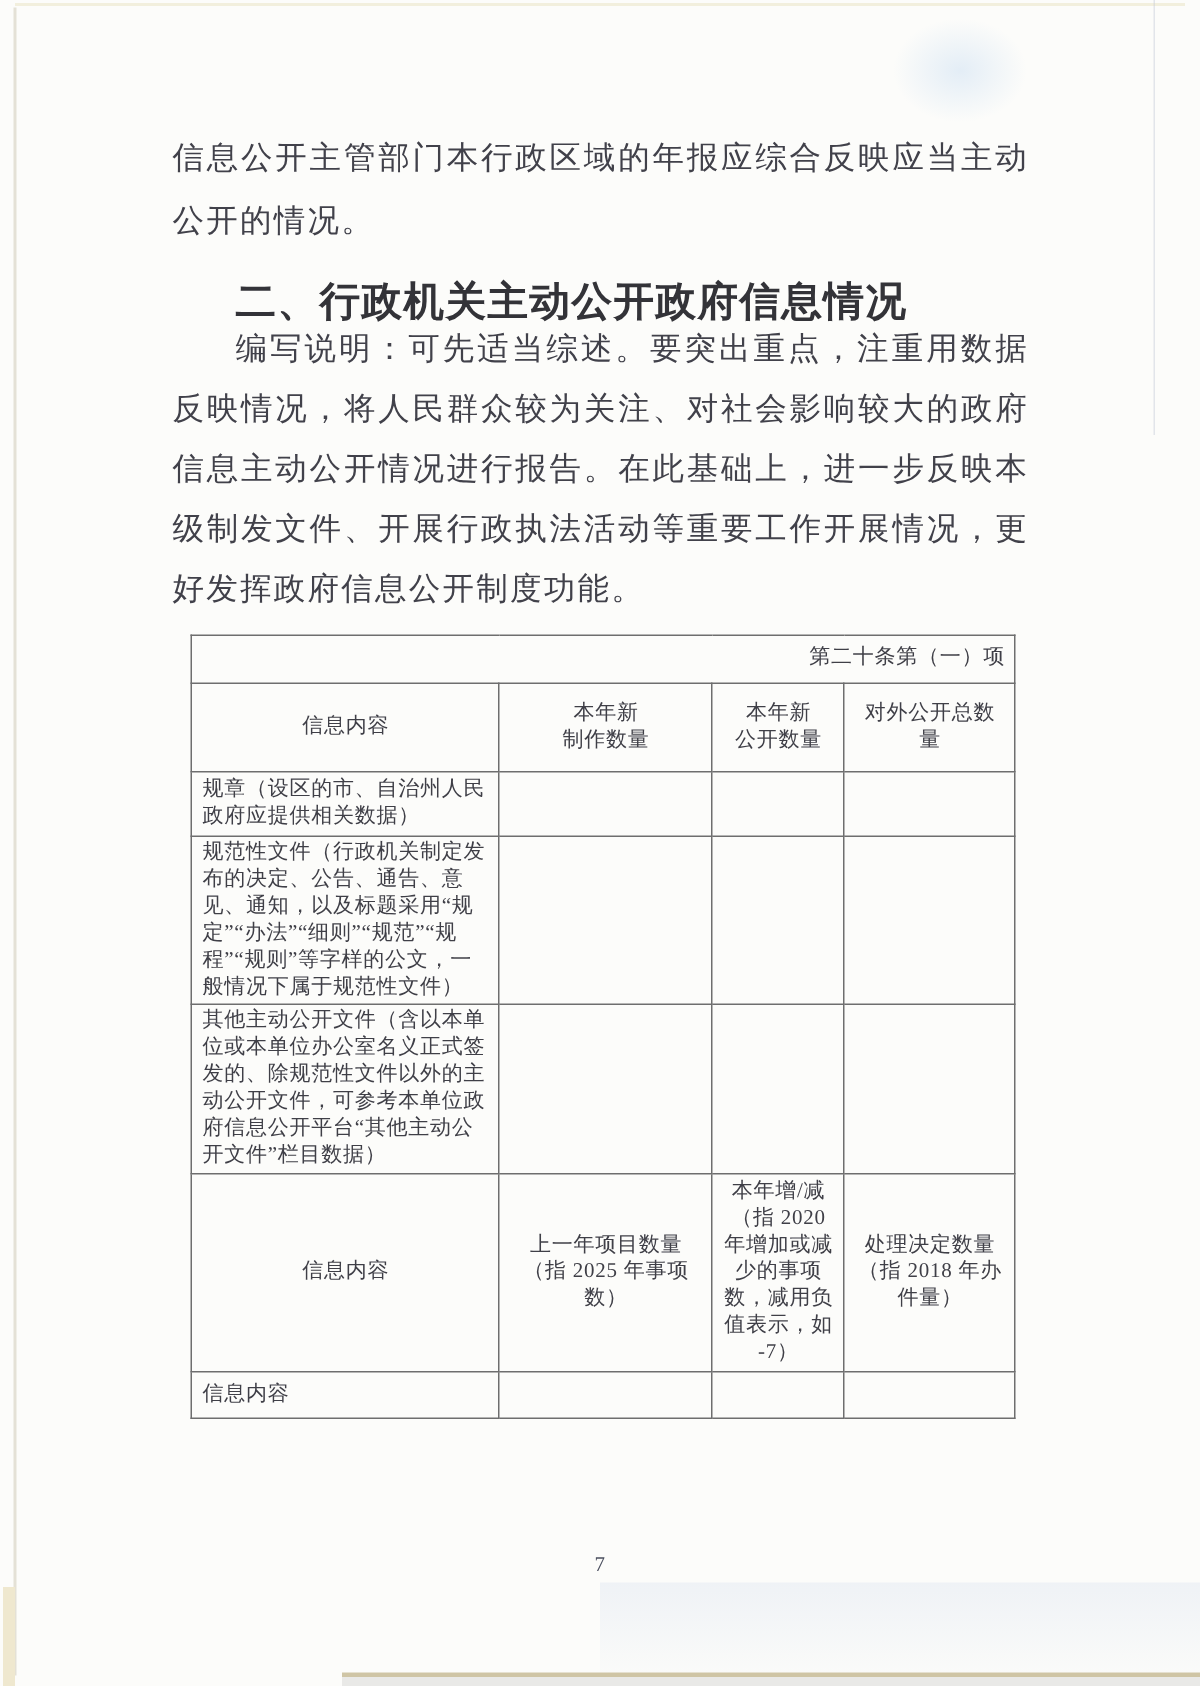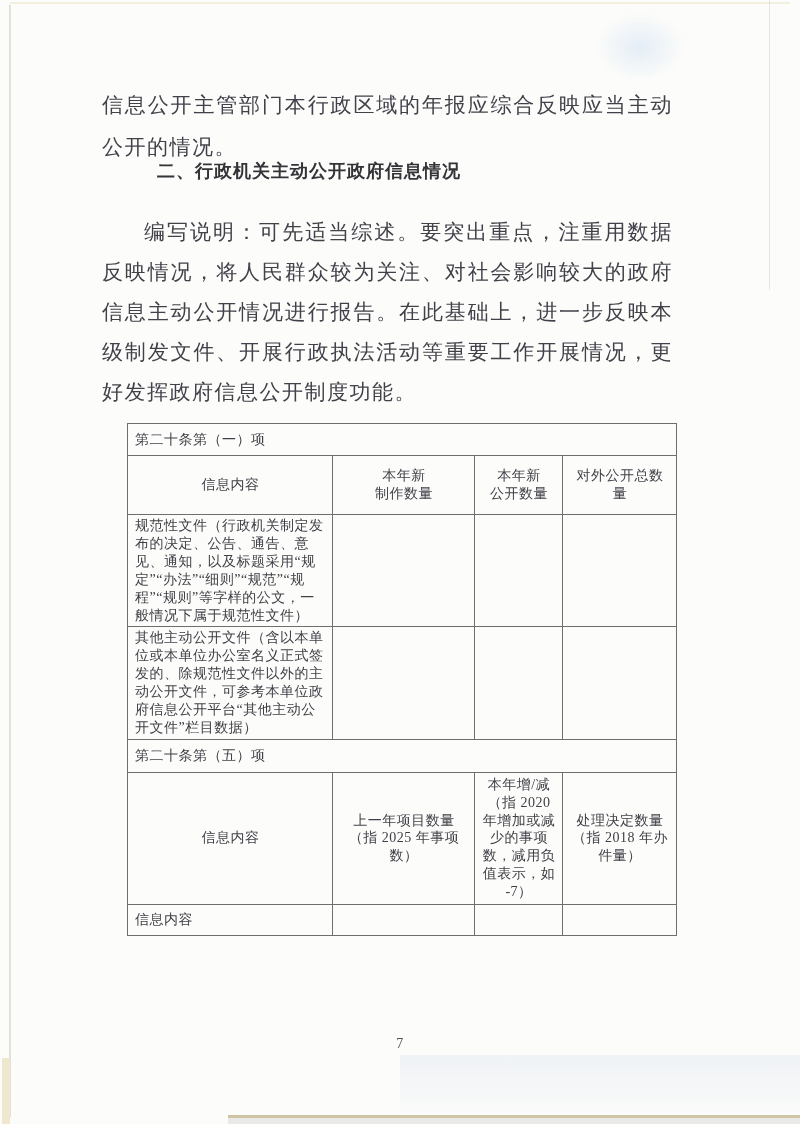--- a/index.html
+++ b/index.html
@@ -19,44 +19,44 @@
   .edge-bottom-line{position:absolute;left:228px;top:1115px;width:572px;height:3px;background:#cfc5a5;}
   .edge-bottom-under{position:absolute;left:228px;top:1118px;width:572px;height:6px;background:#e9e9e7;}
   .tint-bottom-right{position:absolute;left:400px;top:1055px;width:400px;height:60px;
     background:linear-gradient(180deg, rgba(215,224,238,0.35), rgba(215,224,238,0.05));}
   .smudge-top{position:absolute;left:595px;top:12px;width:90px;height:70px;
     background:radial-gradient(ellipse at center, rgba(190,215,240,0.40), rgba(190,215,240,0) 70%);}
   .faint-line-right{position:absolute;left:769px;top:0;width:1px;height:290px;background:rgba(195,202,214,0.45);}
 
   
   .para{
-    position:absolute;left:102px;width:571px;
+    position:absolute;left:115px;width:571px;
     font-size:21px;line-height:42px;letter-spacing:1.5px;
     color:#41414a;text-align:justify;text-justify:inter-character;
   }
   .para.p2{line-height:40px;text-indent:42px;}
   .heading{
-    position:absolute;left:157px;top:156px;
+    position:absolute;left:157px;top:186px;
     font-family:Liberation Sans, sans-serif;
-    font-weight:bold;font-size:18px;line-height:30px;letter-spacing:1px;
+    font-weight:bold;font-size:27px;line-height:30px;letter-spacing:1px;
     color:#333338;
   }
 
   
   table.report{
     position:absolute;left:127px;top:423px;width:549px;
     border-collapse:collapse;table-layout:fixed;
   }
   table.report td{
     border:1px solid #6e6e6e;
     font-size:14px;line-height:1.28;letter-spacing:0.5px;
     color:#3f3f47;padding:2px 6px 2px 7px;
     vertical-align:middle;overflow:hidden;
   }
-  td.span-title{text-align:left;letter-spacing:1px;padding:2px;}
+  td.span-title{text-align:right;letter-spacing:1px;padding:2px;font-family:Liberation Mono, monospace;}
   td.head{text-align:center;white-space:pre-line;padding:2px 3px;}
   td.lbl{vertical-align:middle;text-align:left;}
   td.empty{padding:0;}
   .pagenum{
     position:absolute;left:0;top:1036px;width:800px;text-align:center;
     font-size:14px;color:#4a4e5e;letter-spacing:0.5px;
   }
 </style>
 </head>
 <body>
@@ -91,34 +91,37 @@
       </tr>
       <tr style="height:59px;">
         <td class="head">信息内容</td>
         <td class="head">本年新
 制作数量</td>
         <td class="head">本年新
 公开数量</td>
         <td class="head">对外公开总数
 量</td>
       </tr>
+      <tr style="height:43px;">
+        <td class="lbl">规章（设区的市、自治州人民政府应提供相关数据）</td>
+        <td class="empty"></td>
+        <td class="empty"></td>
+        <td class="empty"></td>
+      </tr>
       <tr style="height:110px;">
         <td class="lbl">规范性文件（行政机关制定发布的决定、公告、通告、意见、通知，以及标题采用“规定”“办法”“细则”“规范”“规程”“规则”等字样的公文，一般情况下属于规范性文件）</td>
         <td class="empty"></td>
         <td class="empty"></td>
         <td class="empty"></td>
       </tr>
       <tr style="height:105px;">
         <td class="lbl">其他主动公开文件（含以本单位或本单位办公室名义正式签发的、除规范性文件以外的主动公开文件，可参考本单位政府信息公开平台“其他主动公开文件”栏目数据）</td>
         <td class="empty"></td>
         <td class="empty"></td>
         <td class="empty"></td>
-      </tr>
-      <tr style="height:33px;">
-        <td colspan="4" class="span-title">第二十条第（五）项</td>
       </tr>
       <tr style="height:132px;">
         <td class="head">信息内容</td>
         <td class="head">上一年项目数量
 （指 2025 年事项数）</td>
         <td class="head">本年增/减
 （指 2020
 年增加或减
 少的事项
 数，减用负

